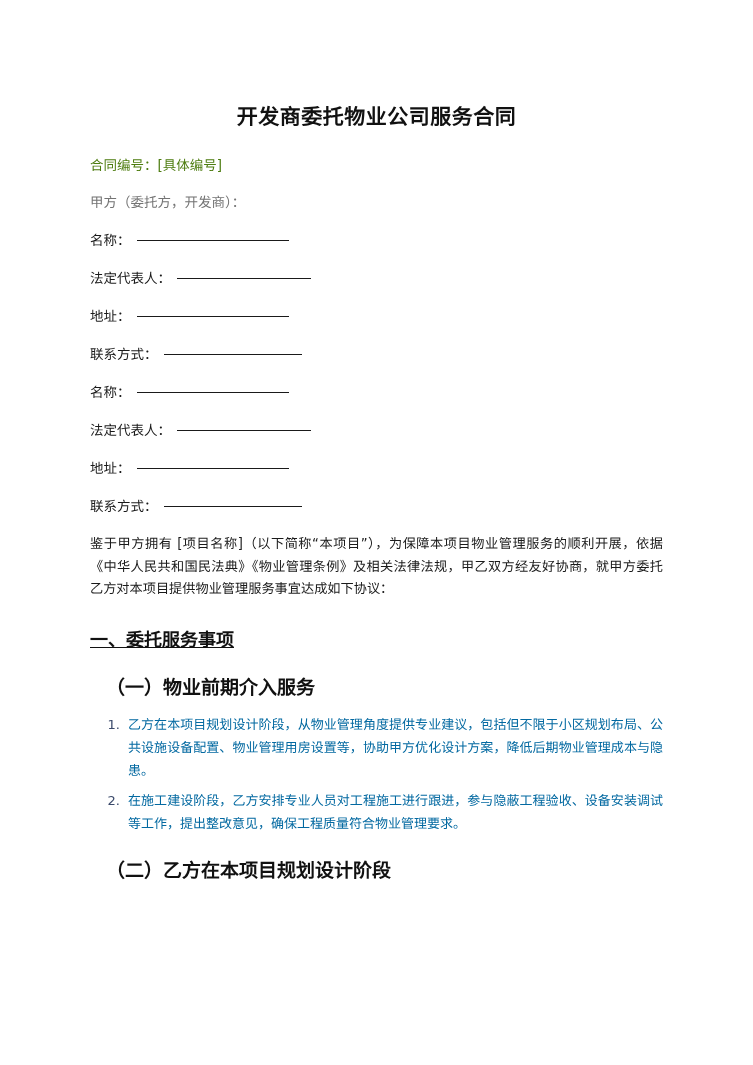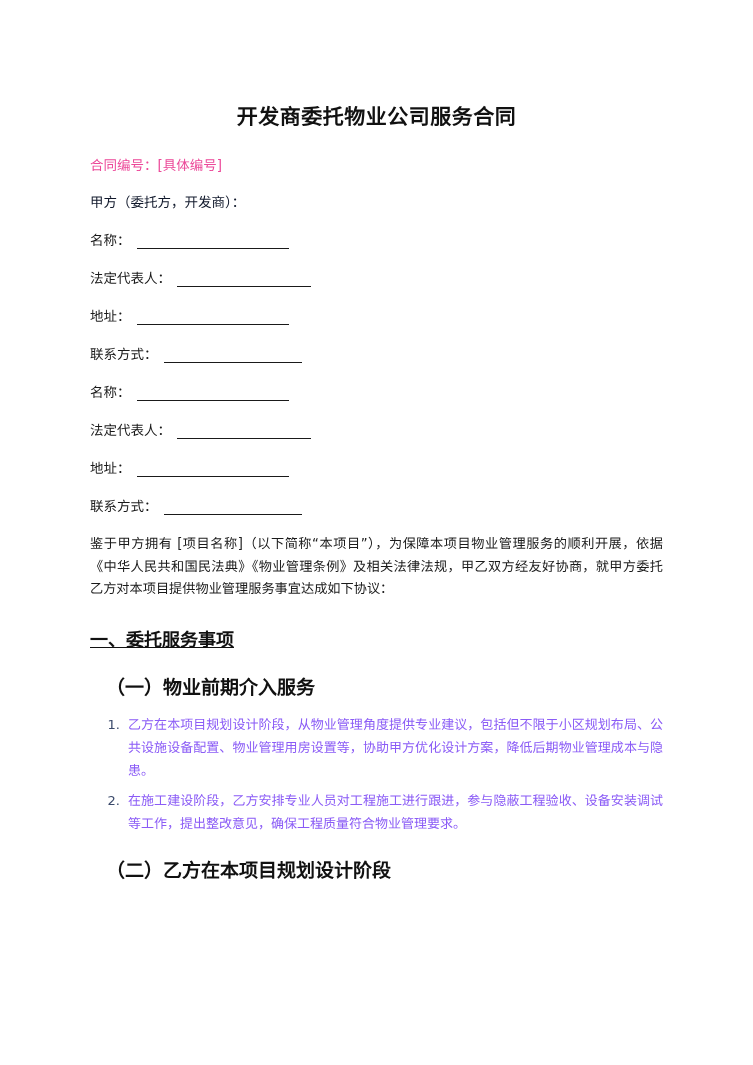--- a/index.html
+++ b/index.html
@@ -36,37 +36,37 @@
     line-height: 1.3;
   }
 
   
   .meta-block {
     margin-top: 28px;
   }
   .meta-line {
     font-size: 13.5px;
     line-height: 1.0;
-    color: #ec4899;
+    color: #4d7c0f;
     margin-bottom: 18px;
     white-space: nowrap;
     margin-top: 20px;
   }
   .meta-line:last-child { margin-bottom: 0; }
 
   .party-heading {
     font-size: 13.5px;
-    color: #0f172a;
+    color: #737373;
     margin-bottom: 18px;
     white-space: nowrap;
   }
 
   .field-row {
     display: flex;
-    align-items: flex-end;
+    align-items: flex-start;
     font-size: 13.5px;
     color: #1a1a1a;
     margin-bottom: 18px;
     white-space: nowrap;
   }
   .field-label { flex: 0 0 auto; }
   .field-blank {
     display: inline-block;
     border-bottom: 1.4px solid #1a1a1a;
     height: 11px;
@@ -107,21 +107,21 @@
 
   
   ol.clause-list {
     margin: 12px 0 0 0;
     padding-left: 34px;
     list-style-type: decimal;
   }
   ol.clause-list > li {
     font-size: 13px;
     line-height: 1.78;
-    color: #8b5cf6;
+    color: #0369a1;
     margin-bottom: 7px;
     text-align: justify;
     text-justify: inter-ideograph;
     padding-left: 4px;
   }
   ol.clause-list > li:last-child { margin-bottom: 0; }
   ol.clause-list > li::marker {
     color: #3b4a6b;
     font-size: 13px;
   }

